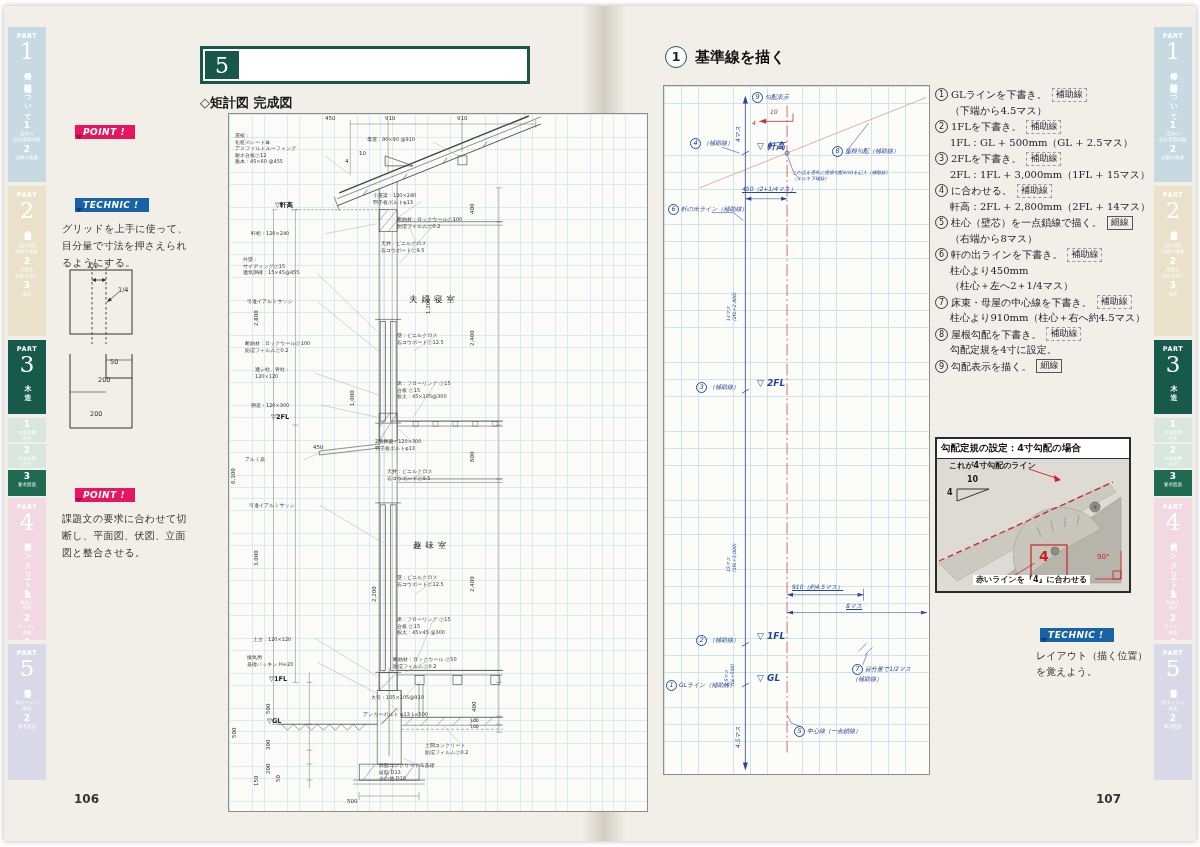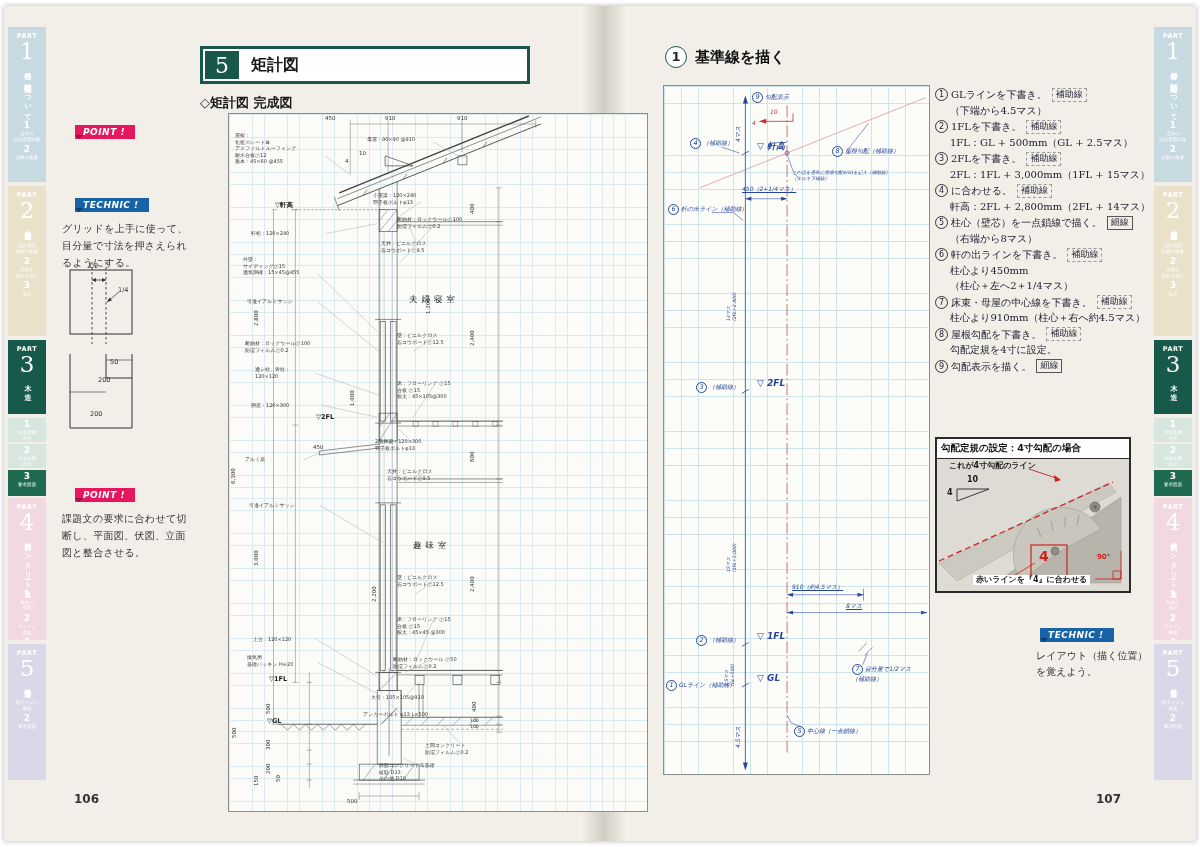--- a/index.html
+++ b/index.html
@@ -59,21 +59,21 @@
   .mdiag .lbl{font-size:6.5px;color:#333}
   .sphoto .lbl{font-size:8px;color:#1a1a1a;font-weight:bold}
   .lbl.dim{font-size:5.5px;color:#333}
   .lbl.tiny{font-size:4.6px}
   .lbl.rot{transform:rotate(-90deg);transform-origin:left top}
   .lbl.lvl{font-weight:bold;font-size:6.5px;color:#222}
   .lbl.room{font-size:8.5px;letter-spacing:4px;color:#222;font-weight:500}
   .lbl.lvl2{font-weight:bold;font-size:9px}
   .lbl.red{color:#c03030}
   .lbl.red4{color:#d02020;font-size:14px;font-weight:bold;font-style:normal}
-  .lbl.redsm{color:#d02020;font-size:7px;font-weight:bold}
+  .lbl.redsm{color:#d02020;font-size:7px;font-weight:normal}
   .lbl.bgw{background:#fff;padding:0 3px}
   .lbl.u{text-decoration:underline}
   .cn{display:inline-block;width:9px;height:9px;border:1px solid currentColor;border-radius:50%;
       text-align:center;line-height:9px;font-size:6.5px;margin-right:2px;font-style:italic}
 
   
   .rheader{position:absolute;left:661px;top:40px;display:flex;align-items:center;gap:8px}
   .hcirc{width:20px;height:20px;border:1.8px solid #1a5a4a;border-radius:50%;text-align:center;
          line-height:20px;font-weight:bold;font-size:13px;color:#1a2a2a;background:#fff}
   .htitle{font-size:15px;font-weight:bold;color:#111}
@@ -287,21 +287,20 @@
           <div class="pitem-in">
             <div class="pin">2</div>
             <div class="pil">要求図面</div>
           </div>
         </div>
       </div>
     </div>
 
   <div class="title-block">
     <div class="title-num">5</div>
-    <div class="title-text">矩計図</div>
   </div>
   <div class="subtitle">◇矩計図 完成図</div>
 
   <div class="badge" style="left:71px;top:119px;background:#e6175f;border-top-color:#9f0f42">POINT !</div>
 
   <div class="badge" style="left:71px;top:192px;background:#1763a6;border-top-color:#0d3f6e">TECHNIC !</div>
   <div class="mtext" style="left:58px;top:214px;width:132px">グリッドを上手に使って、目分量で寸法を押さえられるようにする。</div>
 
   <div class="mdiag">
     <svg viewBox="0 0 120 176">
@@ -517,21 +516,21 @@
 石コウボード㋐12.5</div>
       <div class="lbl" style="left: 16px; top: 226px;">断熱材：ロックウール㋐100
 防湿フィルム㋐0.2</div>
       <div class="lbl" style="left: 26px; top: 252px;">通シ柱、管柱：
 120×120</div>
       <div class="lbl" style="left: 168px; top: 266px;">床：フローリング ㋐15
 合板 ㋐15
 根太：45×105@300</div>
       <div class="lbl dim rot" style="left: 120px; top: 292px;">1,000</div>
       <div class="lbl" style="left: 22px; top: 288px;">胴差：120×300</div>
-      <div class="lbl lvl" style="left: 42px; top: 299px; margin-left: 45px;">▽2FL</div>
+      <div class="lbl lvl" style="left: 42px; top: 299px;">▽2FL</div>
       <div class="lbl dim rot" style="left: 1px; top: 370px;">6,300</div>
       <div class="lbl" style="left: 146px; top: 324px;">2階床梁：120×300
 羽子板ボルトφ13</div>
       <div class="lbl dim" style="left: 84px; top: 330px;">450</div>
       <div class="lbl" style="left: 16px; top: 342px;">アルミ庇</div>
       <div class="lbl dim rot" style="left: 240px; top: 348px;">600</div>
       <div class="lbl" style="left: 158px; top: 354px;">天井：ビニルクロス
 石コウボード㋐9.5</div>
       <div class="lbl" style="left: 20px; top: 388px;">引違イアルミサッシ</div>
       <div class="lbl dim rot" style="left: 24px; top: 452px;">3,000</div>

